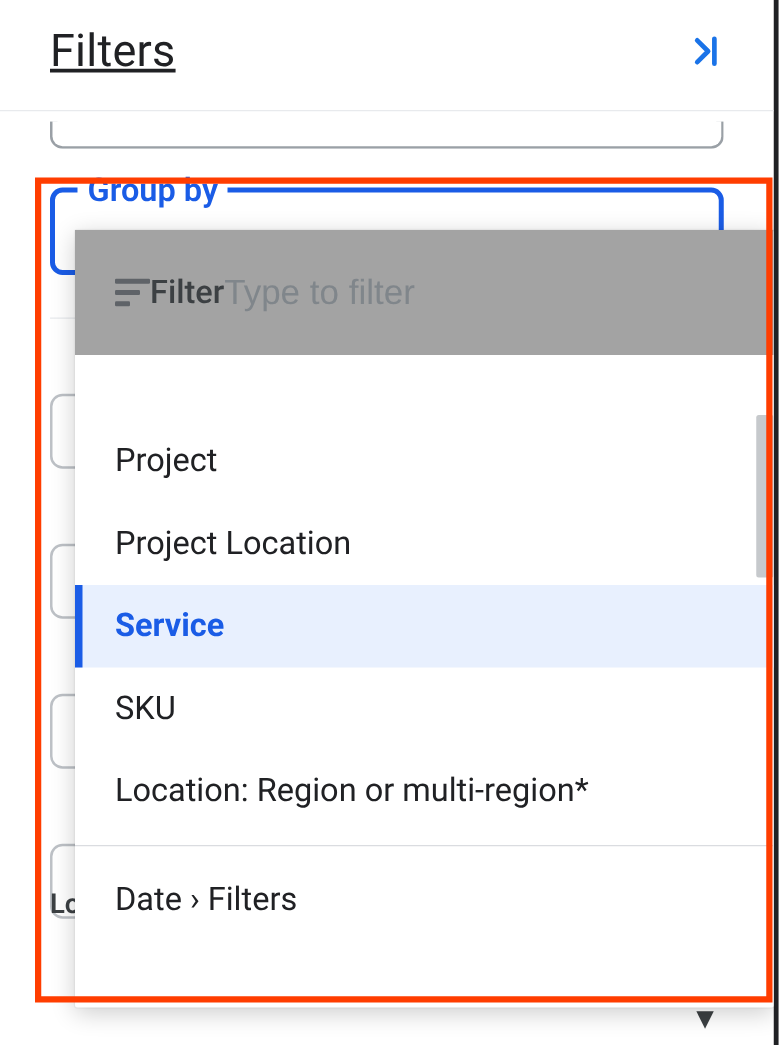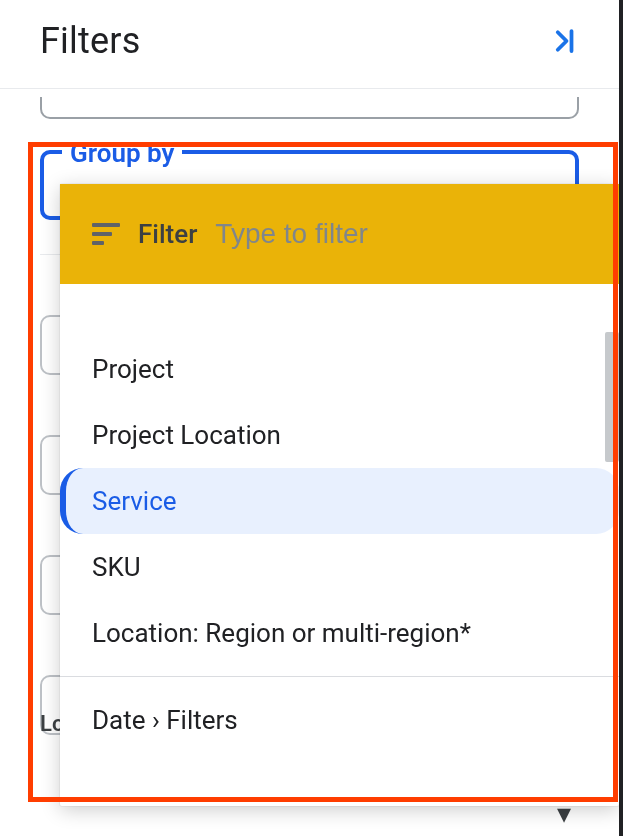--- a/index.html
+++ b/index.html
@@ -26,20 +26,21 @@
     overflow: hidden;
     border-right: 4px solid #202124;
     background: #fff;
   }
   
   .header {
     display: flex;
     align-items: center;
     justify-content: space-between;
     padding: 20px 40px 26px 40px;
+    text-decoration: underline;
   }
   .header-title {
     font-size: 36px;
     font-weight: 400;
     color: #202124;
     letter-spacing: 0.2px;
   }
   .collapse-btn {
     display: flex;
     align-items: center;
@@ -118,25 +119,24 @@
     right: 0;
     bottom: 30px;
     background: #fff;
     box-shadow: 0 4px 20px rgba(0,0,0,0.20), 0 0 0 1px rgba(0,0,0,0.04);
     border-radius: 2px;
     z-index: 10;
     display: flex;
     flex-direction: column;
   }
   .dropdown-header {
-    background: #eab308;
+    background: #a3a3a3;
     padding: 34px 32px;
     display: flex;
     align-items: center;
-    gap: 18px;
   }
   .filter-icon {
     width: 28px;
     height: 22px;
     display: flex;
     flex-direction: column;
     justify-content: space-between;
   }
   .filter-icon span {
     display: block;
@@ -172,24 +172,23 @@
   }
   .dd-option {
     padding: 18px 32px;
     font-size: 26px;
     color: #202124;
     cursor: pointer;
   }
   .dd-option.selected {
     background: var(--option-selected-bg);
     color: var(--blue-strong);
-    font-weight: 400;
+    font-weight: 700;
     border-left: 6px solid var(--blue-strong);
     padding-left: 26px;
-    border-radius: 23px;
   }
   .dd-separator {
     height: 1px;
     background: #dadce0;
     margin: 10px 0;
   }
   
   .scroll-thumb {
     position: absolute;
     right: 0;

